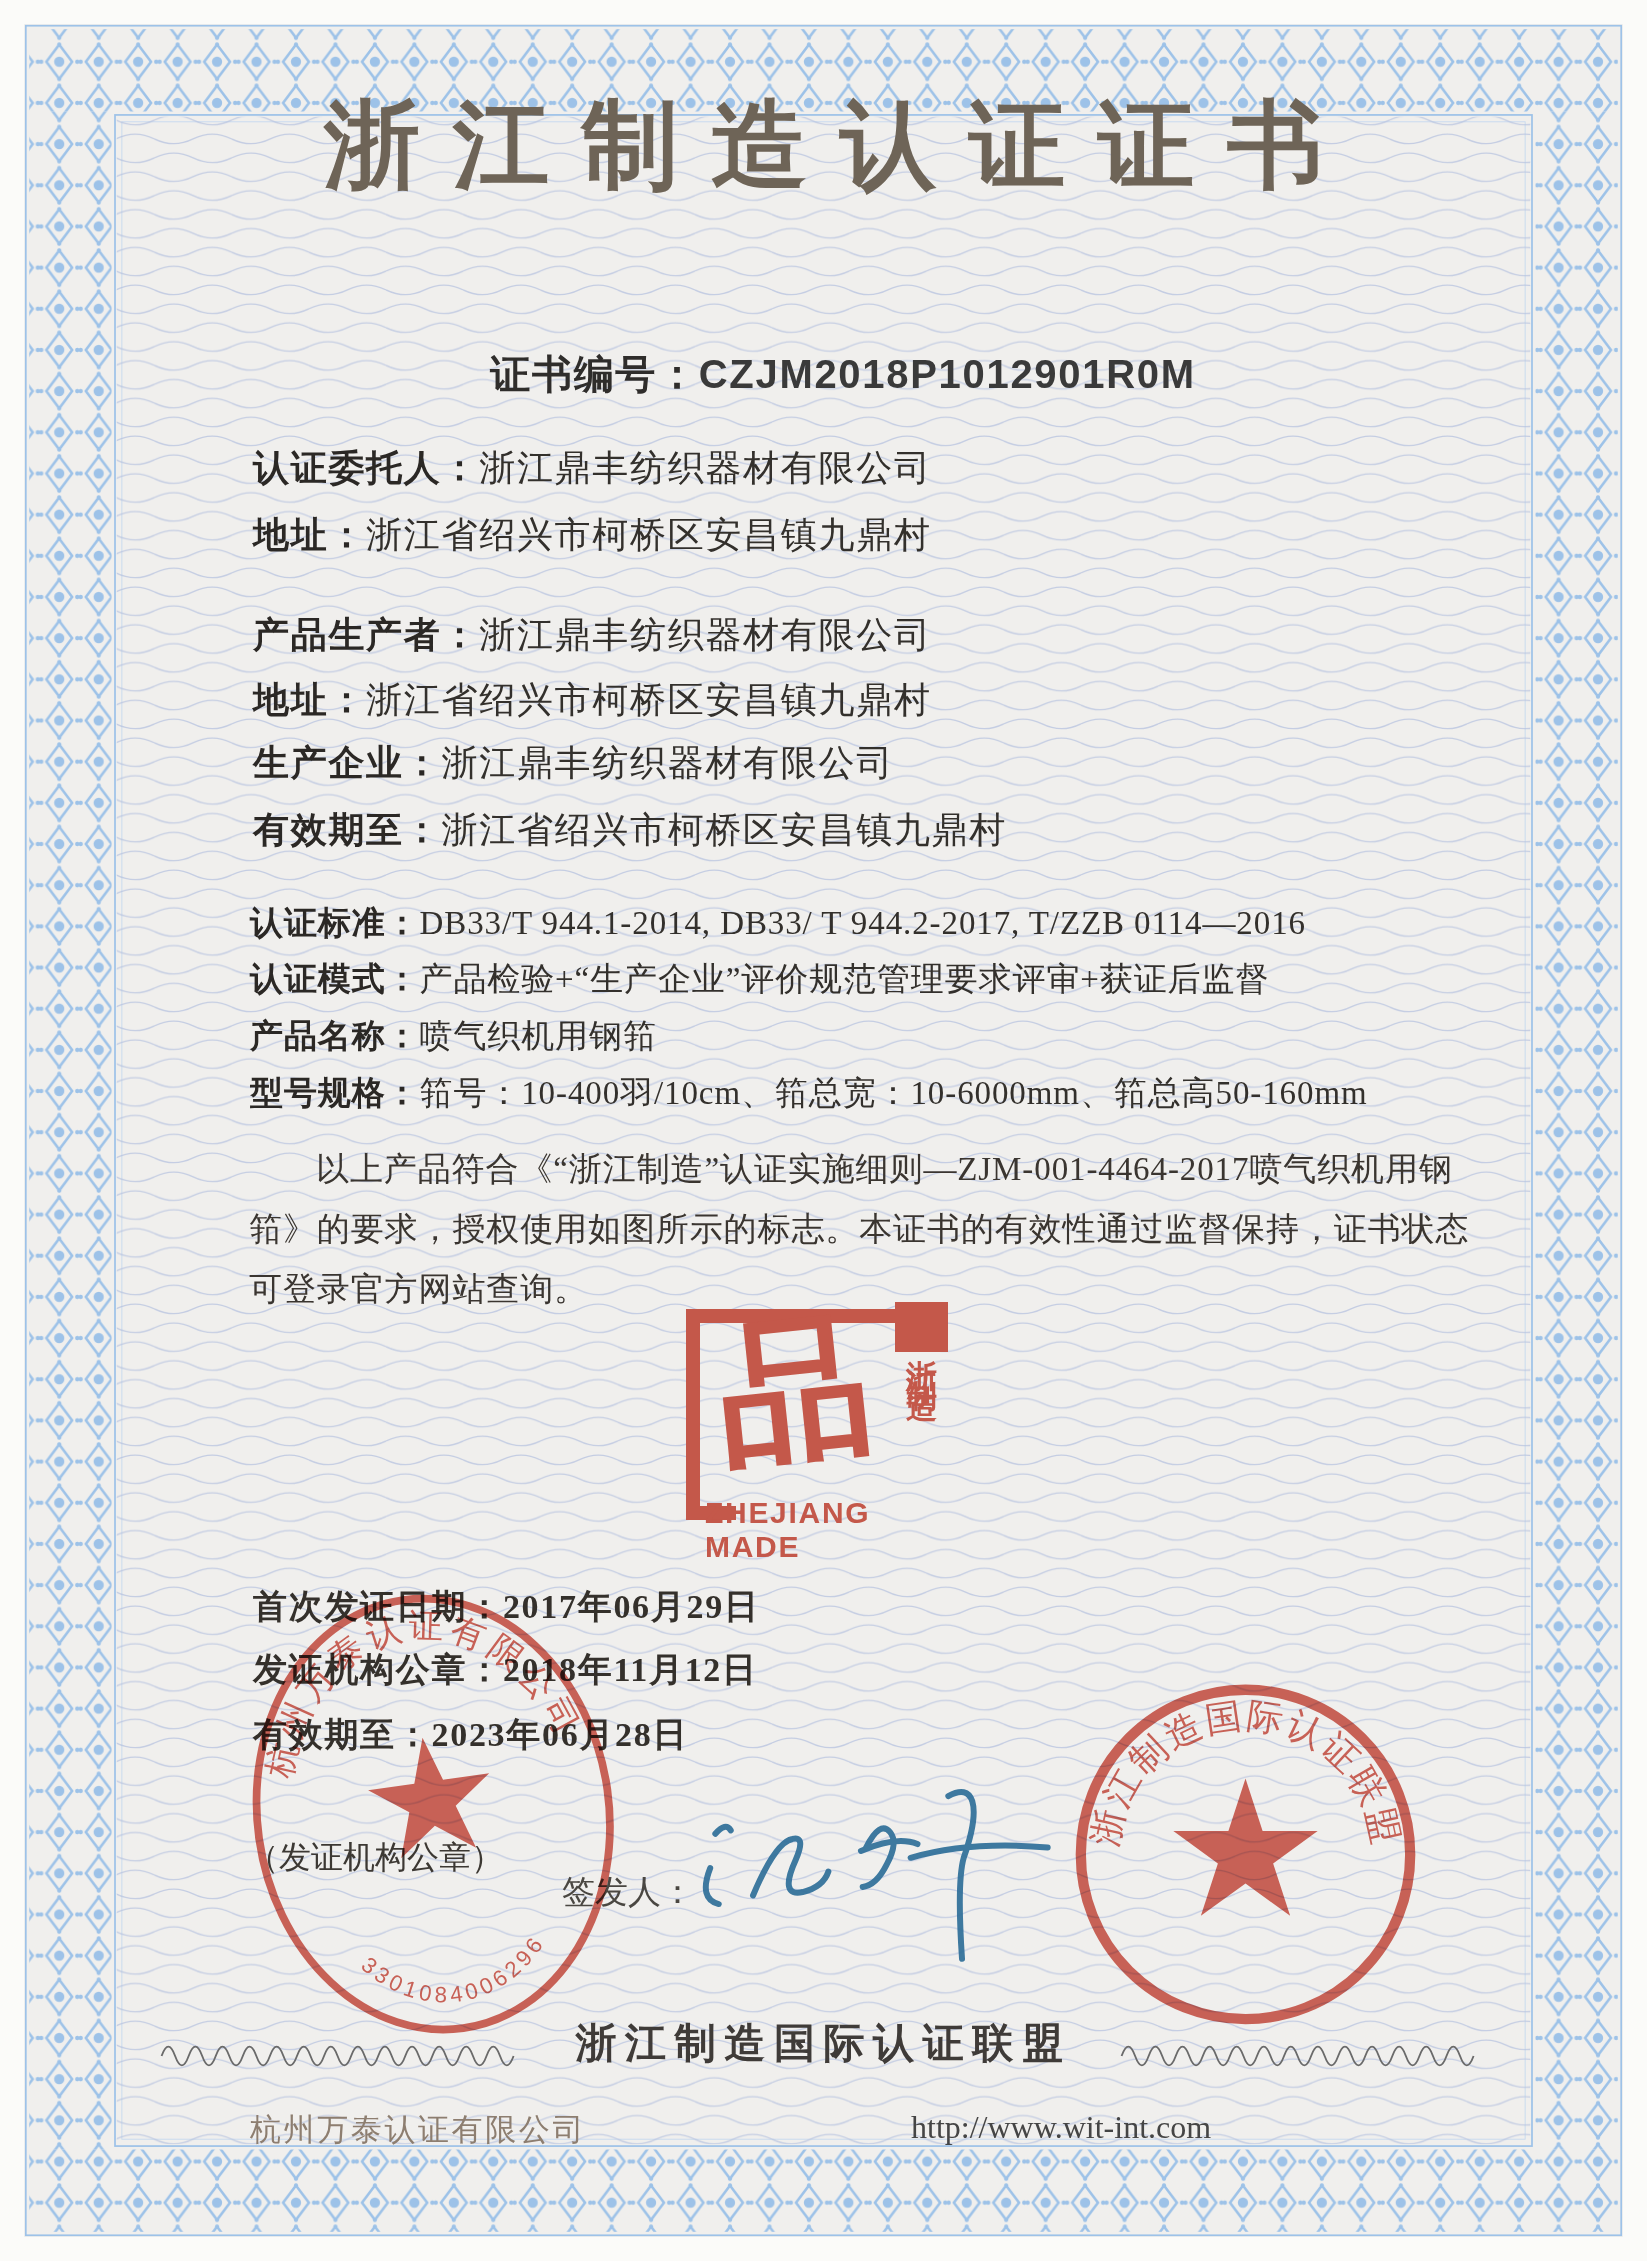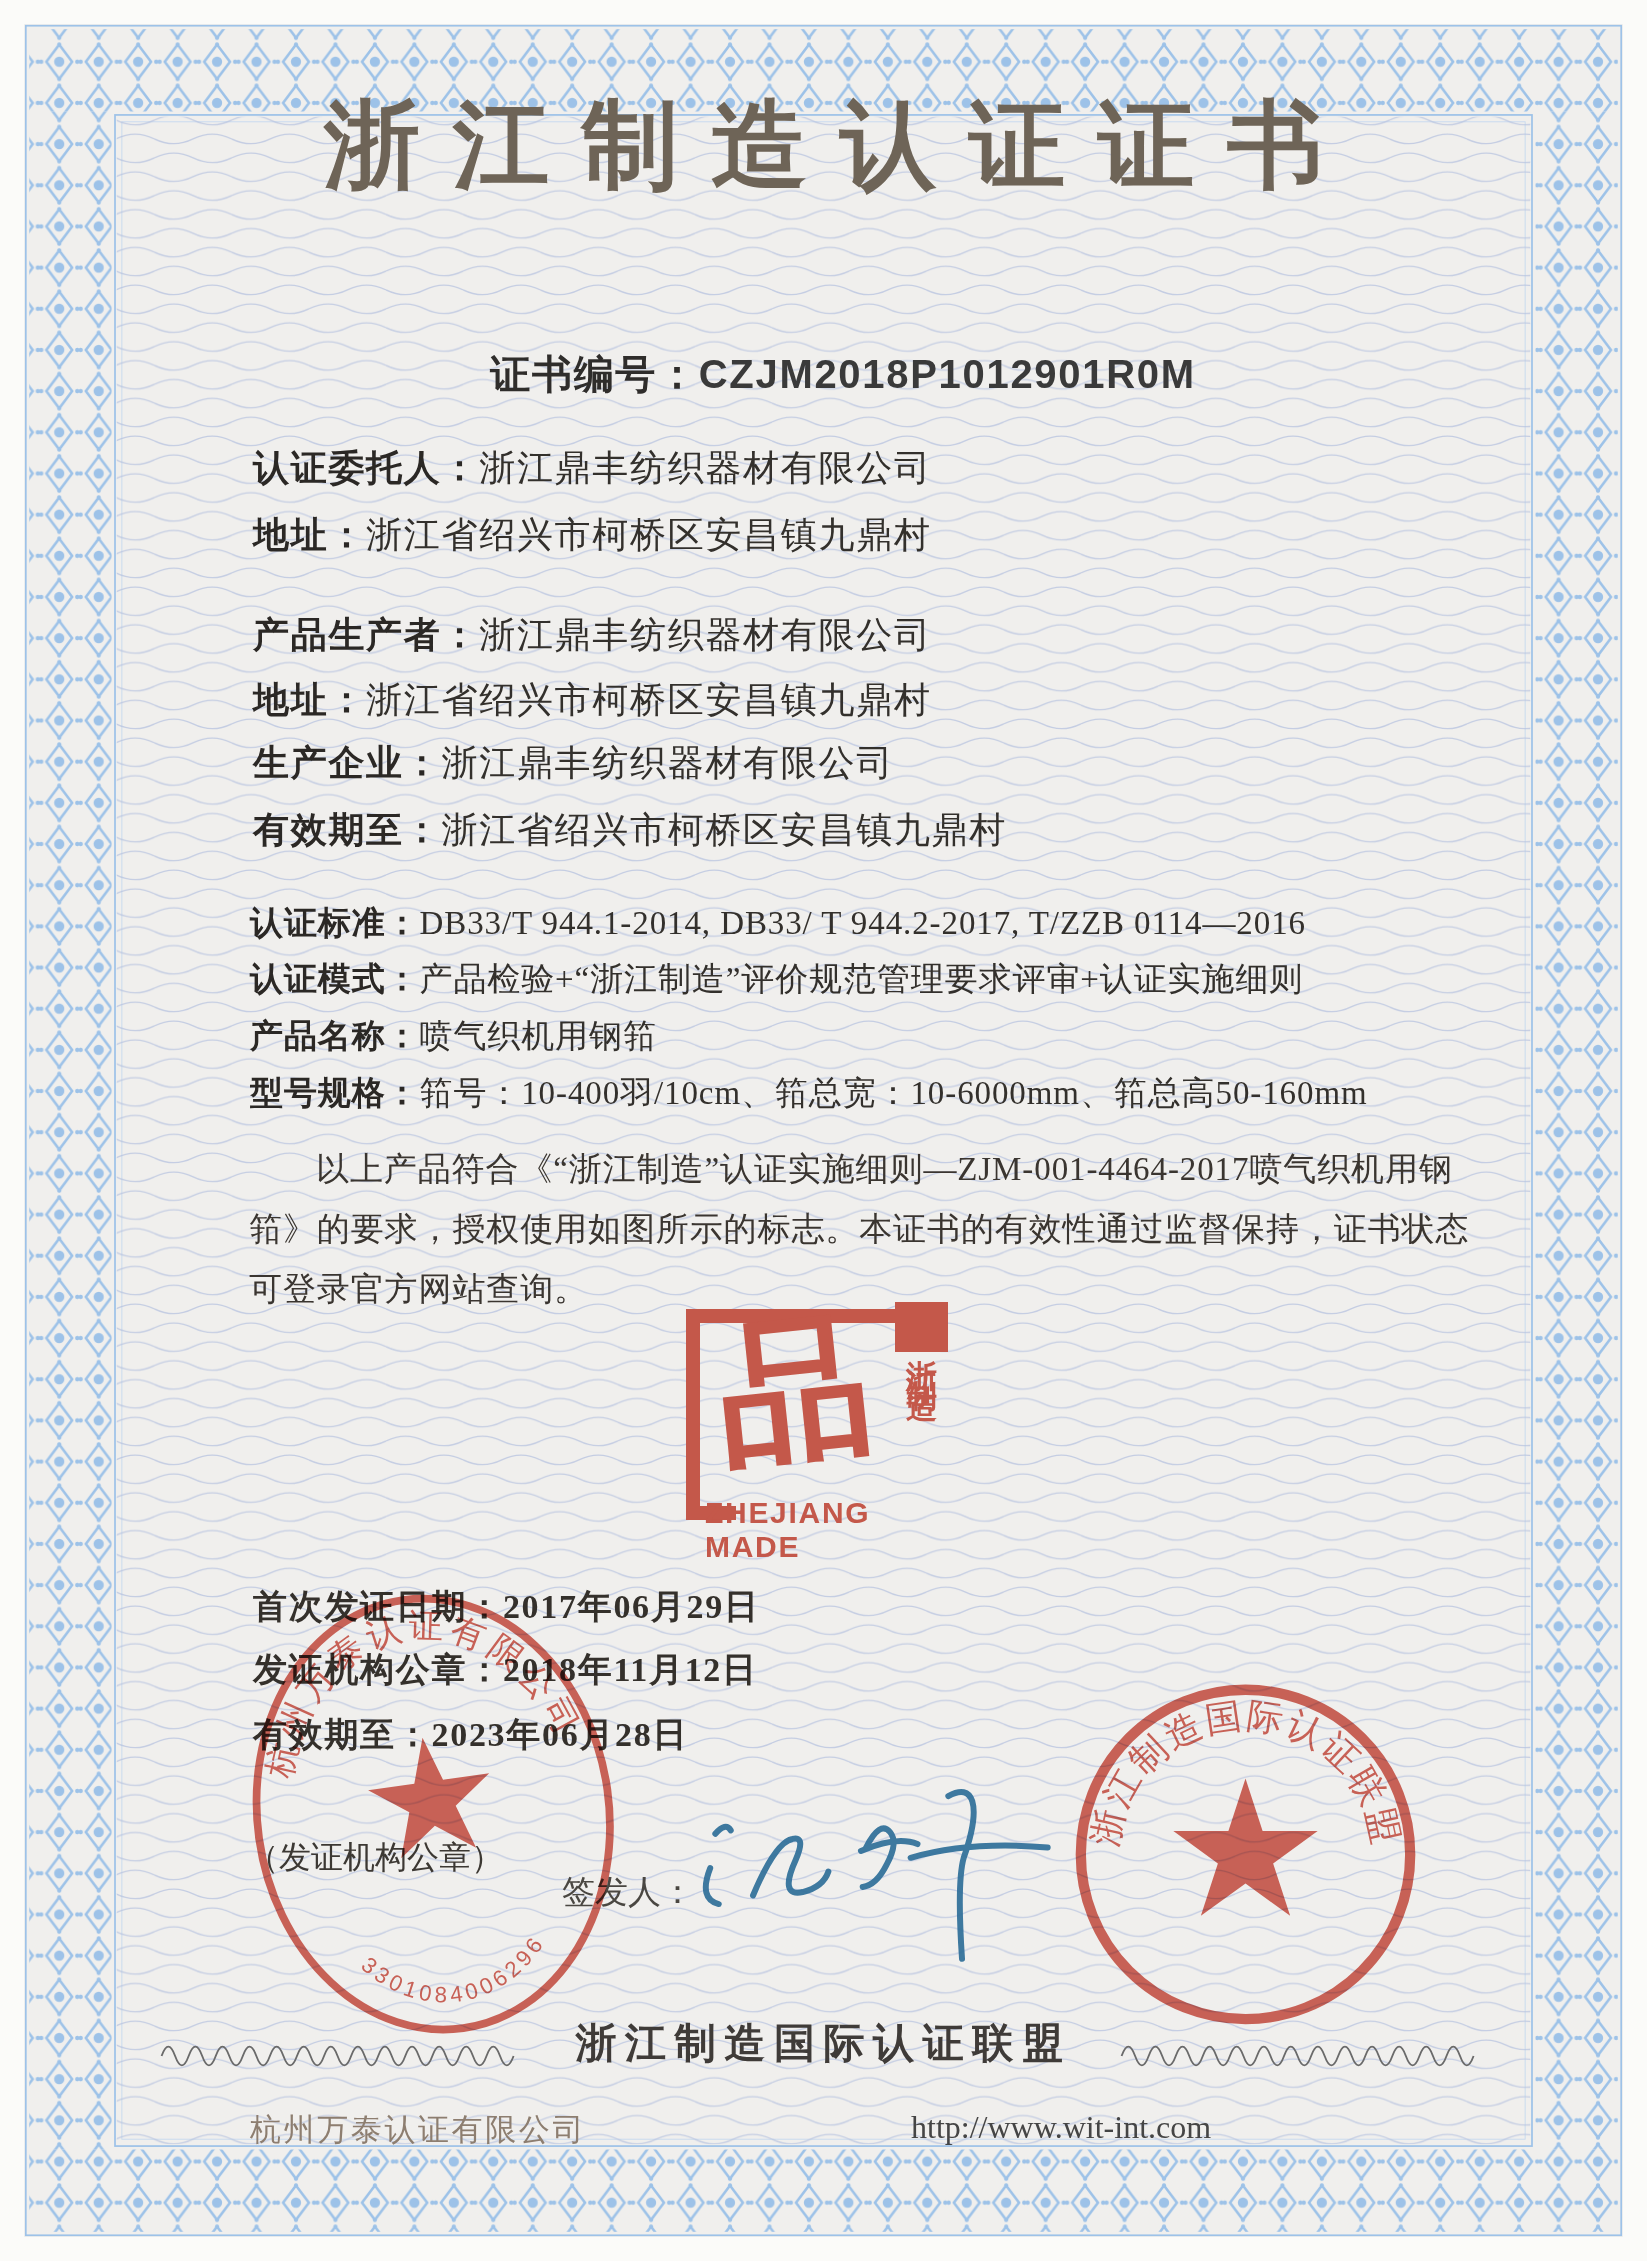--- a/index.html
+++ b/index.html
@@ -124,21 +124,21 @@
     <span class="lbl">生产企业：</span><span class="val">浙江鼎丰纺织器材有限公司</span>
   </div>
   <div class="abs infoline" style="top:806px">
     <span class="lbl">有效期至：</span><span class="val">浙江省绍兴市柯桥区安昌镇九鼎村</span>
   </div>
 
   <div class="abs specline" style="top:901px">
     <span class="lbl">认证标准：</span><span class="val">DB33/T 944.1-2014, DB33/ T 944.2-2017, T/ZZB 0114—2016</span>
   </div>
   <div class="abs specline" style="top:957px">
-    <span class="lbl">认证模式：</span><span class="val">产品检验+“浙江制造”评价规范管理要求评审+认证实施细则</span>
+    <span class="lbl">认证模式：</span><span class="val">产品检验+“生产企业”评价规范管理要求评审+获证后监督</span>
   </div>
   <div class="abs specline" style="top:1014px">
     <span class="lbl">产品名称：</span><span class="val">喷气织机用钢筘</span>
   </div>
   <div class="abs specline" style="top:1071px">
     <span class="lbl">型号规格：</span><span class="val">筘号：10-400羽/10cm、筘总宽：10-6000mm、筘总高50-160mm</span>
   </div>
 
   <div class="statement">以上产品符合《“浙江制造”认证实施细则—ZJM-001-4464-2017喷气织机用钢筘》的要求，授权使用如图所示的标志。本证书的有效性通过监督保持，证书状态可登录官方网站查询。</div>
 

